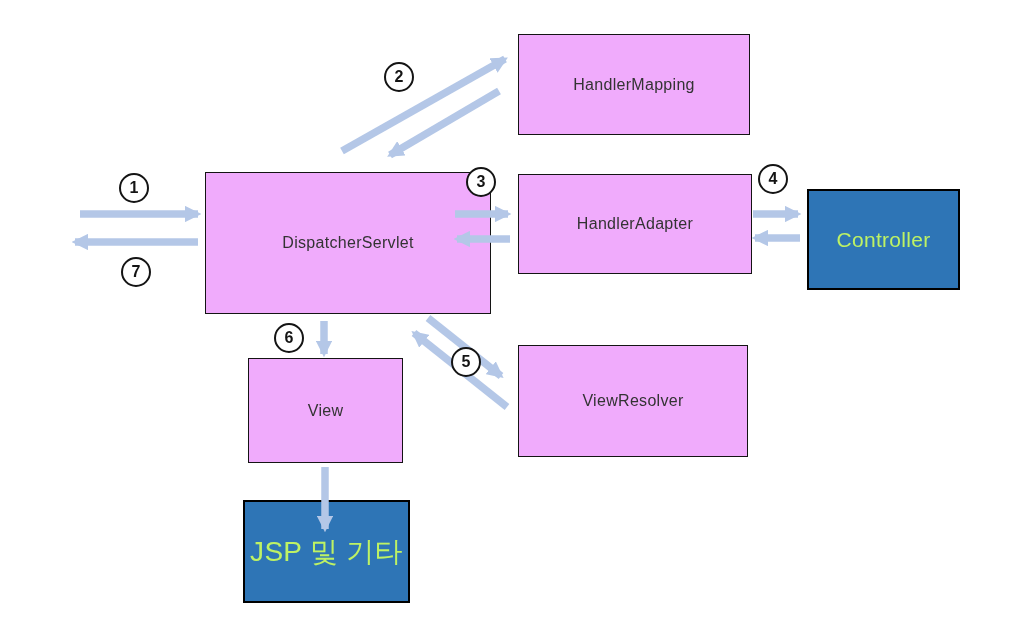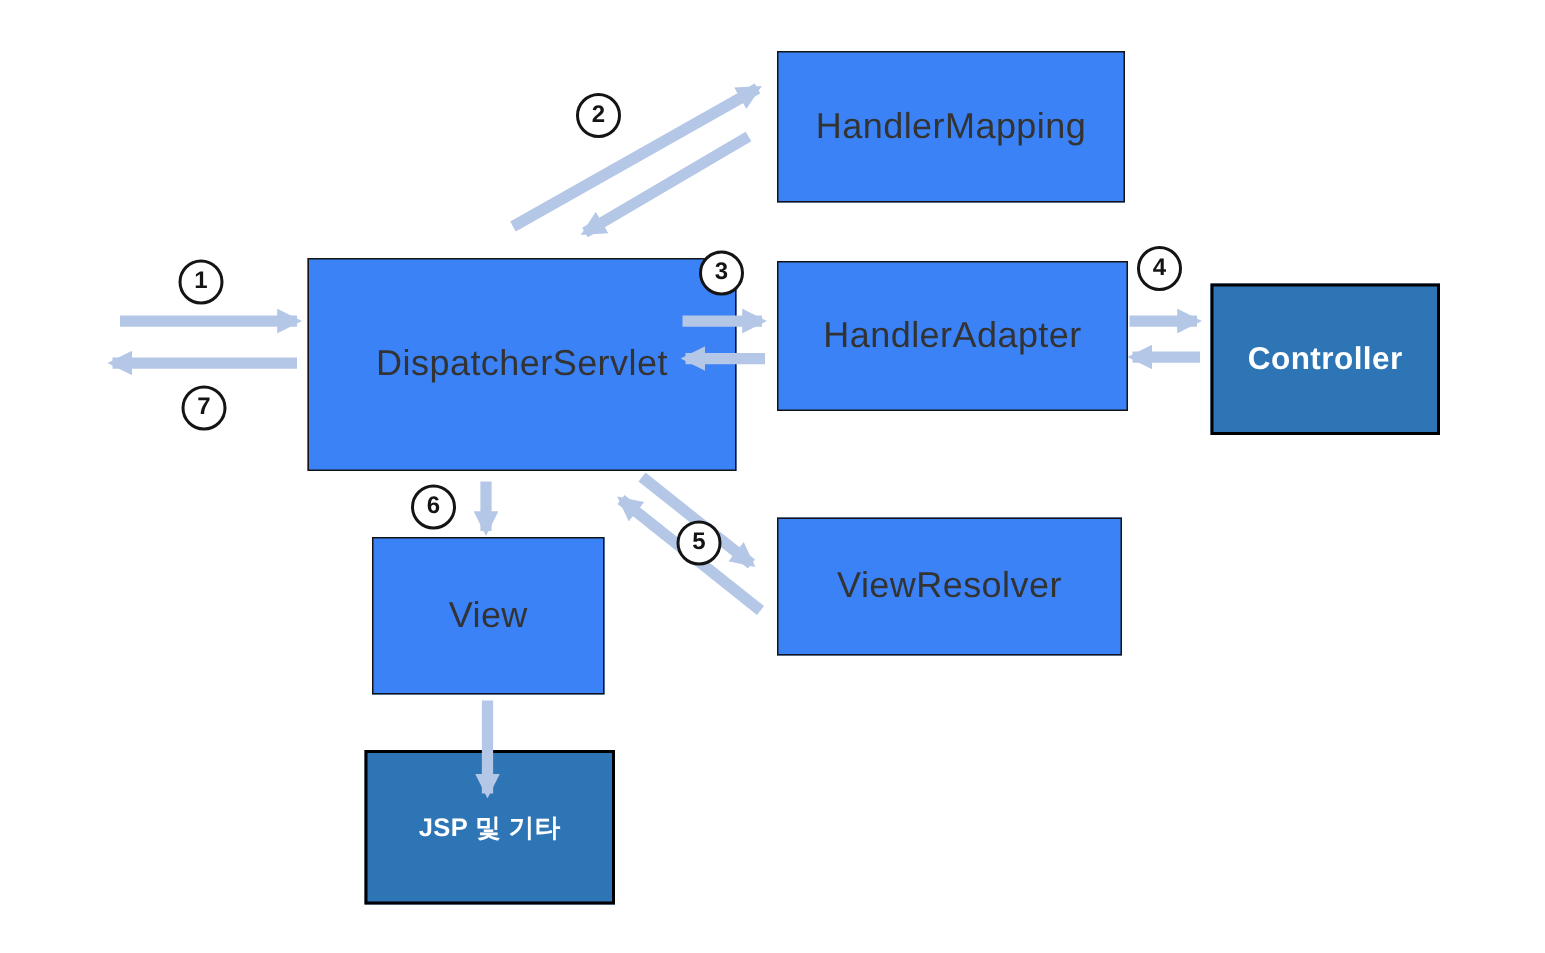--- a/index.html
+++ b/index.html
@@ -12,41 +12,41 @@
   body{font-family:"Liberation Sans","DejaVu Sans",sans-serif;}
   #canvas{
     position:relative;
     width:1030px;height:635px;
     background:#ffffff;
     overflow:hidden;
   }
   .node{
     position:absolute;
     display:flex;align-items:center;justify-content:center;
-    background:#3b82f6;
+    background:#f0abfc;
     border:1.5px solid var(--line);
     color:var(--text);
-    font-size:24px;
+    font-size:16px;
     letter-spacing:0.3px;
     box-sizing:border-box;
     z-index:2;
     text-align:center;
   }
   .node.accent{
     background:var(--accent);
-    color:#ffffff;
-    font-weight:bold;
+    color:#bef264;
+    font-weight:normal;
     border:2px solid #000000;
   }
   #node-handler-mapping   {left:518px;top:34px;width:232px;height:101px;}
   #node-dispatcher-servlet{left:205px;top:172px;width:286px;height:142px;}
   #node-handler-adapter   {left:518px;top:174px;width:234px;height:100px;}
   #node-controller        {left:807px;top:189px;width:153px;height:101px;font-size:21px;}
   #node-view              {left:248px;top:358px;width:155px;height:105px;}
-  #node-jsp               {left:243px;top:500px;width:167px;height:103px;font-size:17px;}
+  #node-jsp               {left:243px;top:500px;width:167px;height:103px;font-size:28px;}
 
   #arrow-layer{
     position:absolute;left:0;top:0;width:1030px;height:635px;
     z-index:3;pointer-events:none;
   }
   .flow{stroke:var(--arrow);stroke-width:7.5;fill:none;}
   #ah path{fill:var(--arrow);}
 
   .badge{
     position:absolute;
@@ -82,21 +82,21 @@
   </div>
 
   <div class="node" id="node-handler-adapter">
     <span>HandlerAdapter</span>
   </div>
 
   <div class="node accent" id="node-controller">
     <span>Controller</span>
   </div>
 
-  <div class="node" id="node-view-resolver" style="left:518px;top:345px;width:230px;height:92px;">
+  <div class="node" id="node-view-resolver" style="left:518px;top:345px;width:230px;height:112px;">
     <span>ViewResolver</span>
   </div>
 
   <div class="node" id="node-view">
     <span>View</span>
   </div>
 
   <div class="node accent" id="node-jsp">
     <span>JSP 및 기타</span>
   </div>

